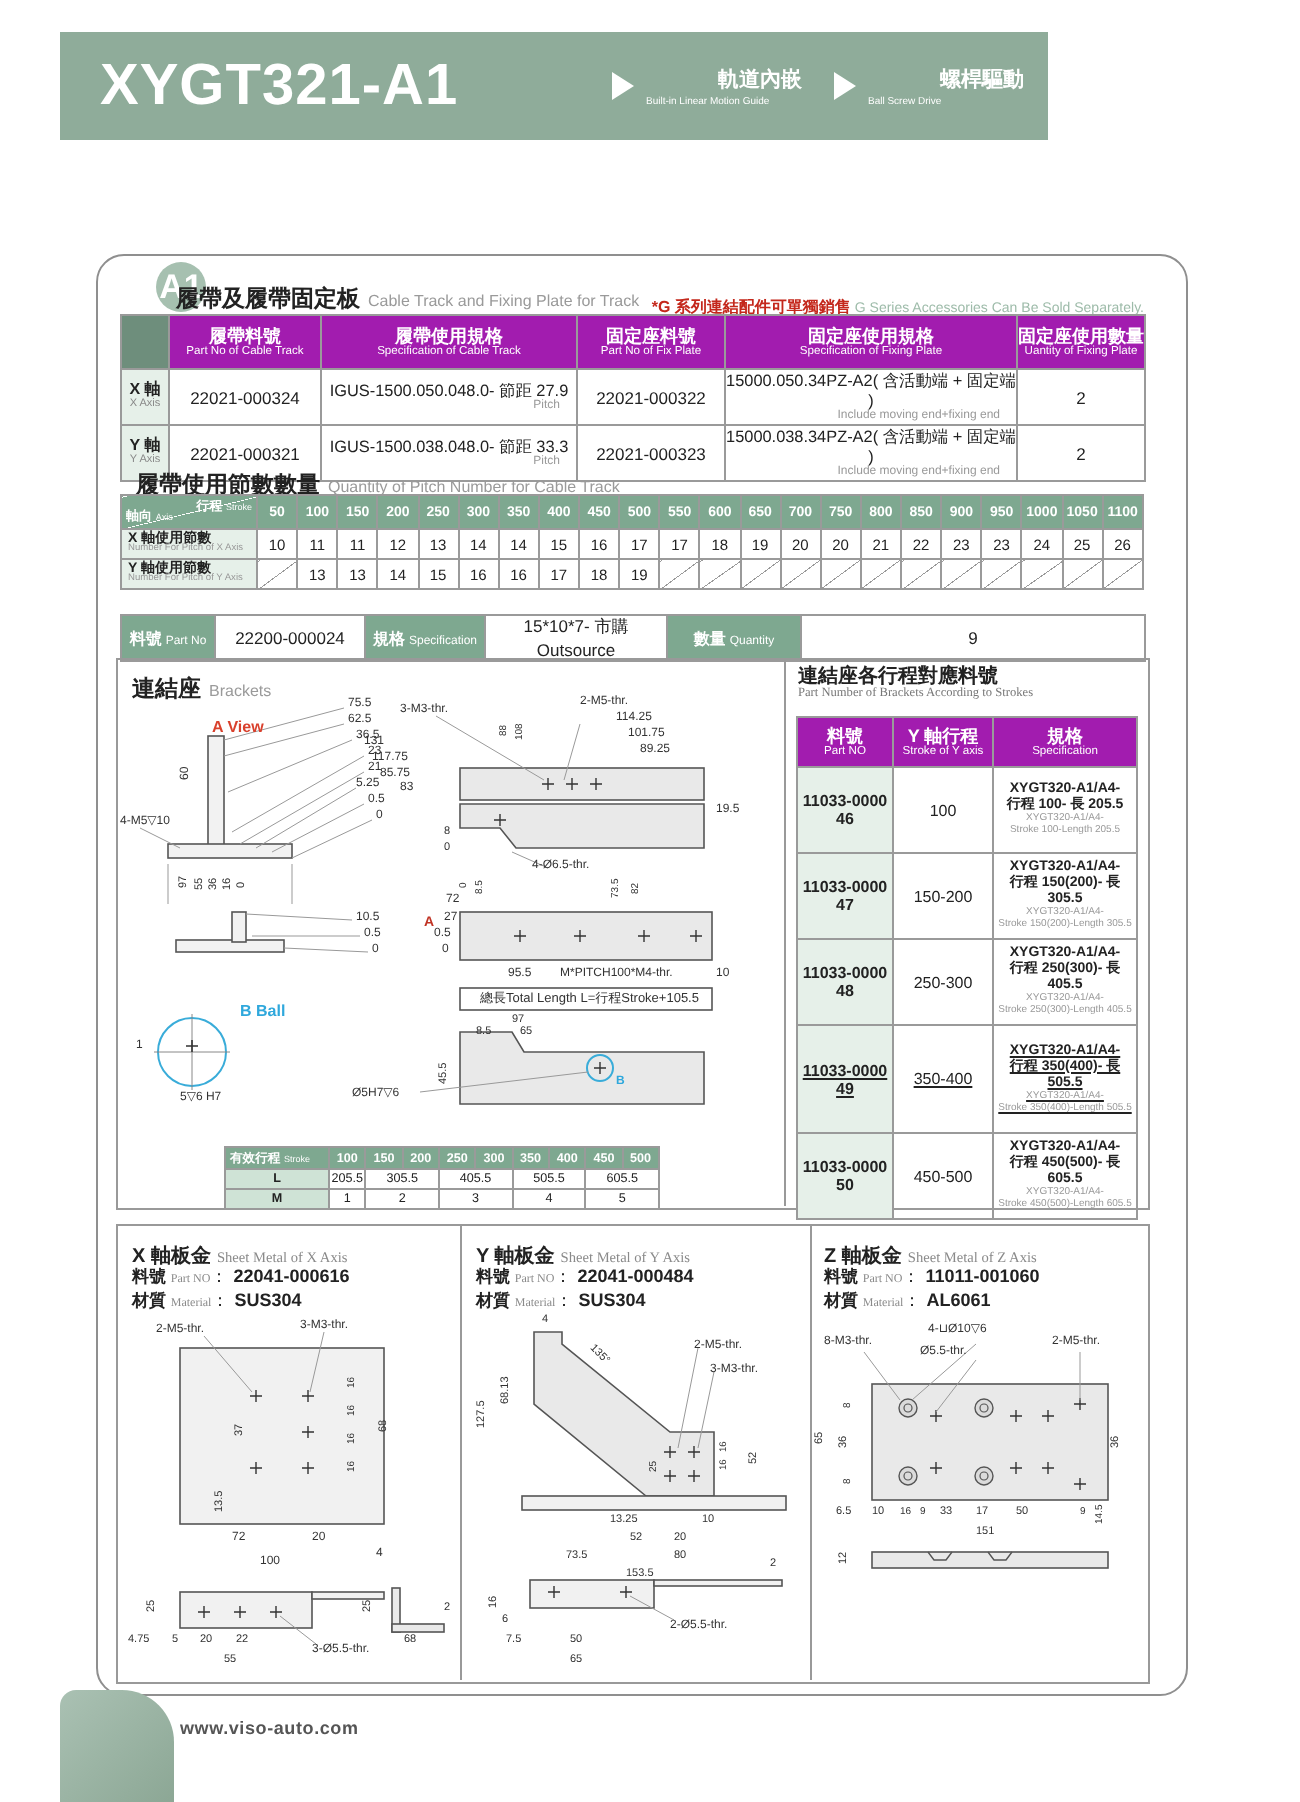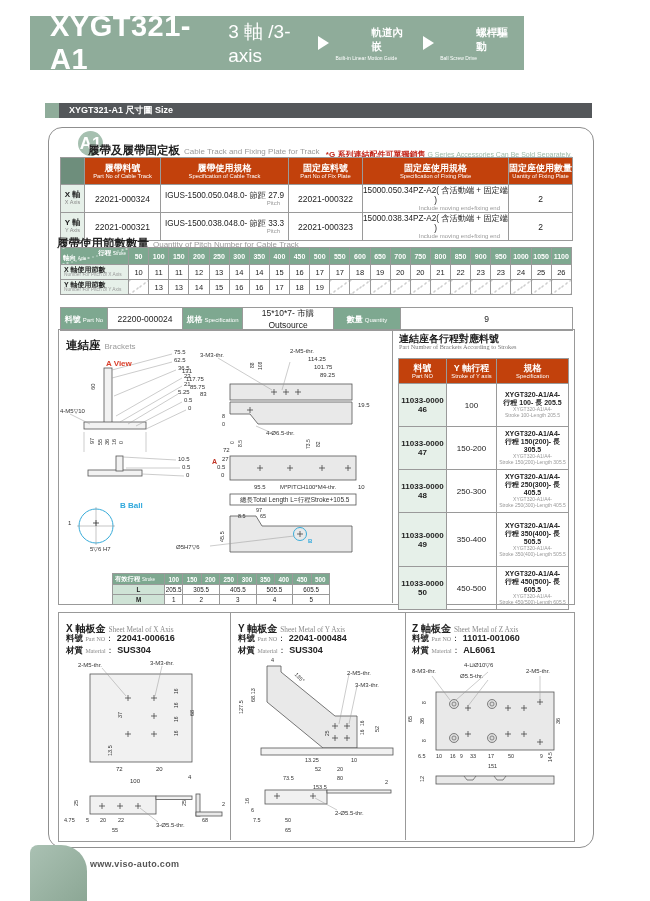--- a/index.html
+++ b/index.html
@@ -24,21 +24,21 @@
   .a1-badge{left:50px;top:131px;width:25px;height:25px;border-radius:50%;background:#A6C0B0;color:#fff;
             font-weight:bold;font-size:17px;display:flex;align-items:center;justify-content:center;margin-left:28px;}
   .sec-title .zh{font-weight:bold;font-size:11.5px;color:#222;}
   .sec-title .en{font-size:8px;color:#9a9a9a;margin-left:4px;}
   .note{text-align:right;}
   .note .zh{color:#C4281C;font-weight:bold;font-size:8px;}
   .note .en{color:#9DBBA9;font-size:7px;margin-left:2px;}
   
   table{border-collapse:collapse;table-layout:fixed;}
   th,td{border:1px solid #9a9a9a;padding:0;overflow:hidden;}
-  .grnhead{background:#c2410c;color:#fff;text-align:center;}
+  .grnhead{background:#a21caf;color:#fff;text-align:center;}
   .grnhead .zh{font-size:9px;font-weight:bold;display:block;line-height:1.15;}
   .grnhead .en{font-size:5.8px;font-weight:normal;display:block;line-height:1.1;}
   
   .ct{left:60px;top:157px;width:512px;border:1.5px solid #777;}
   .ct th{height:26px;}
   .ct td{height:27px;text-align:center;font-size:8.5px;}
   .ct .axis{background:#E6F0E9;}
   .ct .axis .zh{font-size:8px;font-weight:bold;display:block;line-height:1.1;}
   .ct .axis .en{font-size:5.5px;color:#888;display:block;line-height:1;}
   .ct .sub{display:block;font-size:6px;color:#999;text-align:right;padding-right:8px;line-height:1;}
@@ -103,43 +103,38 @@
   .footer-url{left:90px;top:859px;font-size:9px;font-weight:bold;color:#555;letter-spacing:.3px;}
   svg{position:absolute;left:0;top:0;}
 </style>
 </head>
 <body>
 
 <div id="page">
 
   <div class="abs banner">
     <span class="model">XYGT321-A1</span>
-    <span class="axis">3 軸 /3-axis</span>
     <div class="features">
       <div class="feature">
         <span class="tri"></span>
         <span>
           <span class="zh">軌道內嵌</span>
           <span class="en">Built-in Linear Motion Guide</span>
         </span>
       </div>
       <div class="feature">
         <span class="tri"></span>
         <span>
           <span class="zh">螺桿驅動</span>
           <span class="en">Ball Screw Drive</span>
         </span>
       </div>
     </div>
   </div>
 
-  <div class="abs section-bar">
-    <div class="sq"></div>
-    <div class="bar">XYGT321-A1 尺寸圖 Size</div>
-  </div>
 
   <div class="abs main-box"></div>
   <div class="abs a1-badge">A1</div>
 
   <div class="abs sec-title" style="left:88px;top:140px;">
     <span class="zh">履帶及履帶固定板</span><span class="en">Cable Track and Fixing Plate for Track</span>
   </div>
   <div class="abs note" style="left:300px;top:143px;width:272px;">
     <span class="zh">*G 系列連結配件可單獨銷售</span><span class="en">G Series Accessories Can Be Sold Separately.</span>
   </div>
@@ -209,21 +204,21 @@
         <td>22021-000323</td>
         <td>
             <span class="main">15000.038.34PZ-A2( 含活動端 + 固定端 )</span>
             <span class="sub">Include moving end+fixing end</span>
           </td>
         <td>2</td>
       </tr>
     </tbody>
   </table>
 
-  <div class="abs sec-title" style="left:57px;top:233px;">
+  <div class="abs sec-title" style="left:68px;top:233px;">
     <span class="zh">履帶使用節數數量</span><span class="en">Quantity of Pitch Number for Cable Track</span>
   </div>
   <table class="abs pt">
     <colgroup>
         <col style="width:68px">
       </colgroup>
     <thead>
       <tr id="pitch-head">
         <th class="corner">
           <span class="tr"><span>行程</span> <i>Stroke</i></span>
@@ -504,21 +499,21 @@
         <tr style="height: 43px;">
           <td class="part">11033-000048</td>
           <td class="stroke">250-300</td>
           <td class="spec">
             <span class="l1">XYGT320-A1/A4-</span>
             <span class="l2">行程 250(300)- 長 405.5</span>
             <span class="l3">XYGT320-A1/A4-</span>
             <span class="l4">Stroke 250(300)-Length 405.5</span>
           </td>
         </tr>
-        <tr style="height: 54px;">
+        <tr style="height: 54px; text-decoration: underline;">
           <td class="part">11033-000049</td>
           <td class="stroke">350-400</td>
           <td class="spec">
             <span class="l1">XYGT320-A1/A4-</span>
             <span class="l2">行程 350(400)- 長 505.5</span>
             <span class="l3">XYGT320-A1/A4-</span>
             <span class="l4">Stroke 350(400)-Length 505.5</span>
           </td>
         </tr>
         <tr style="height: 43px;">

